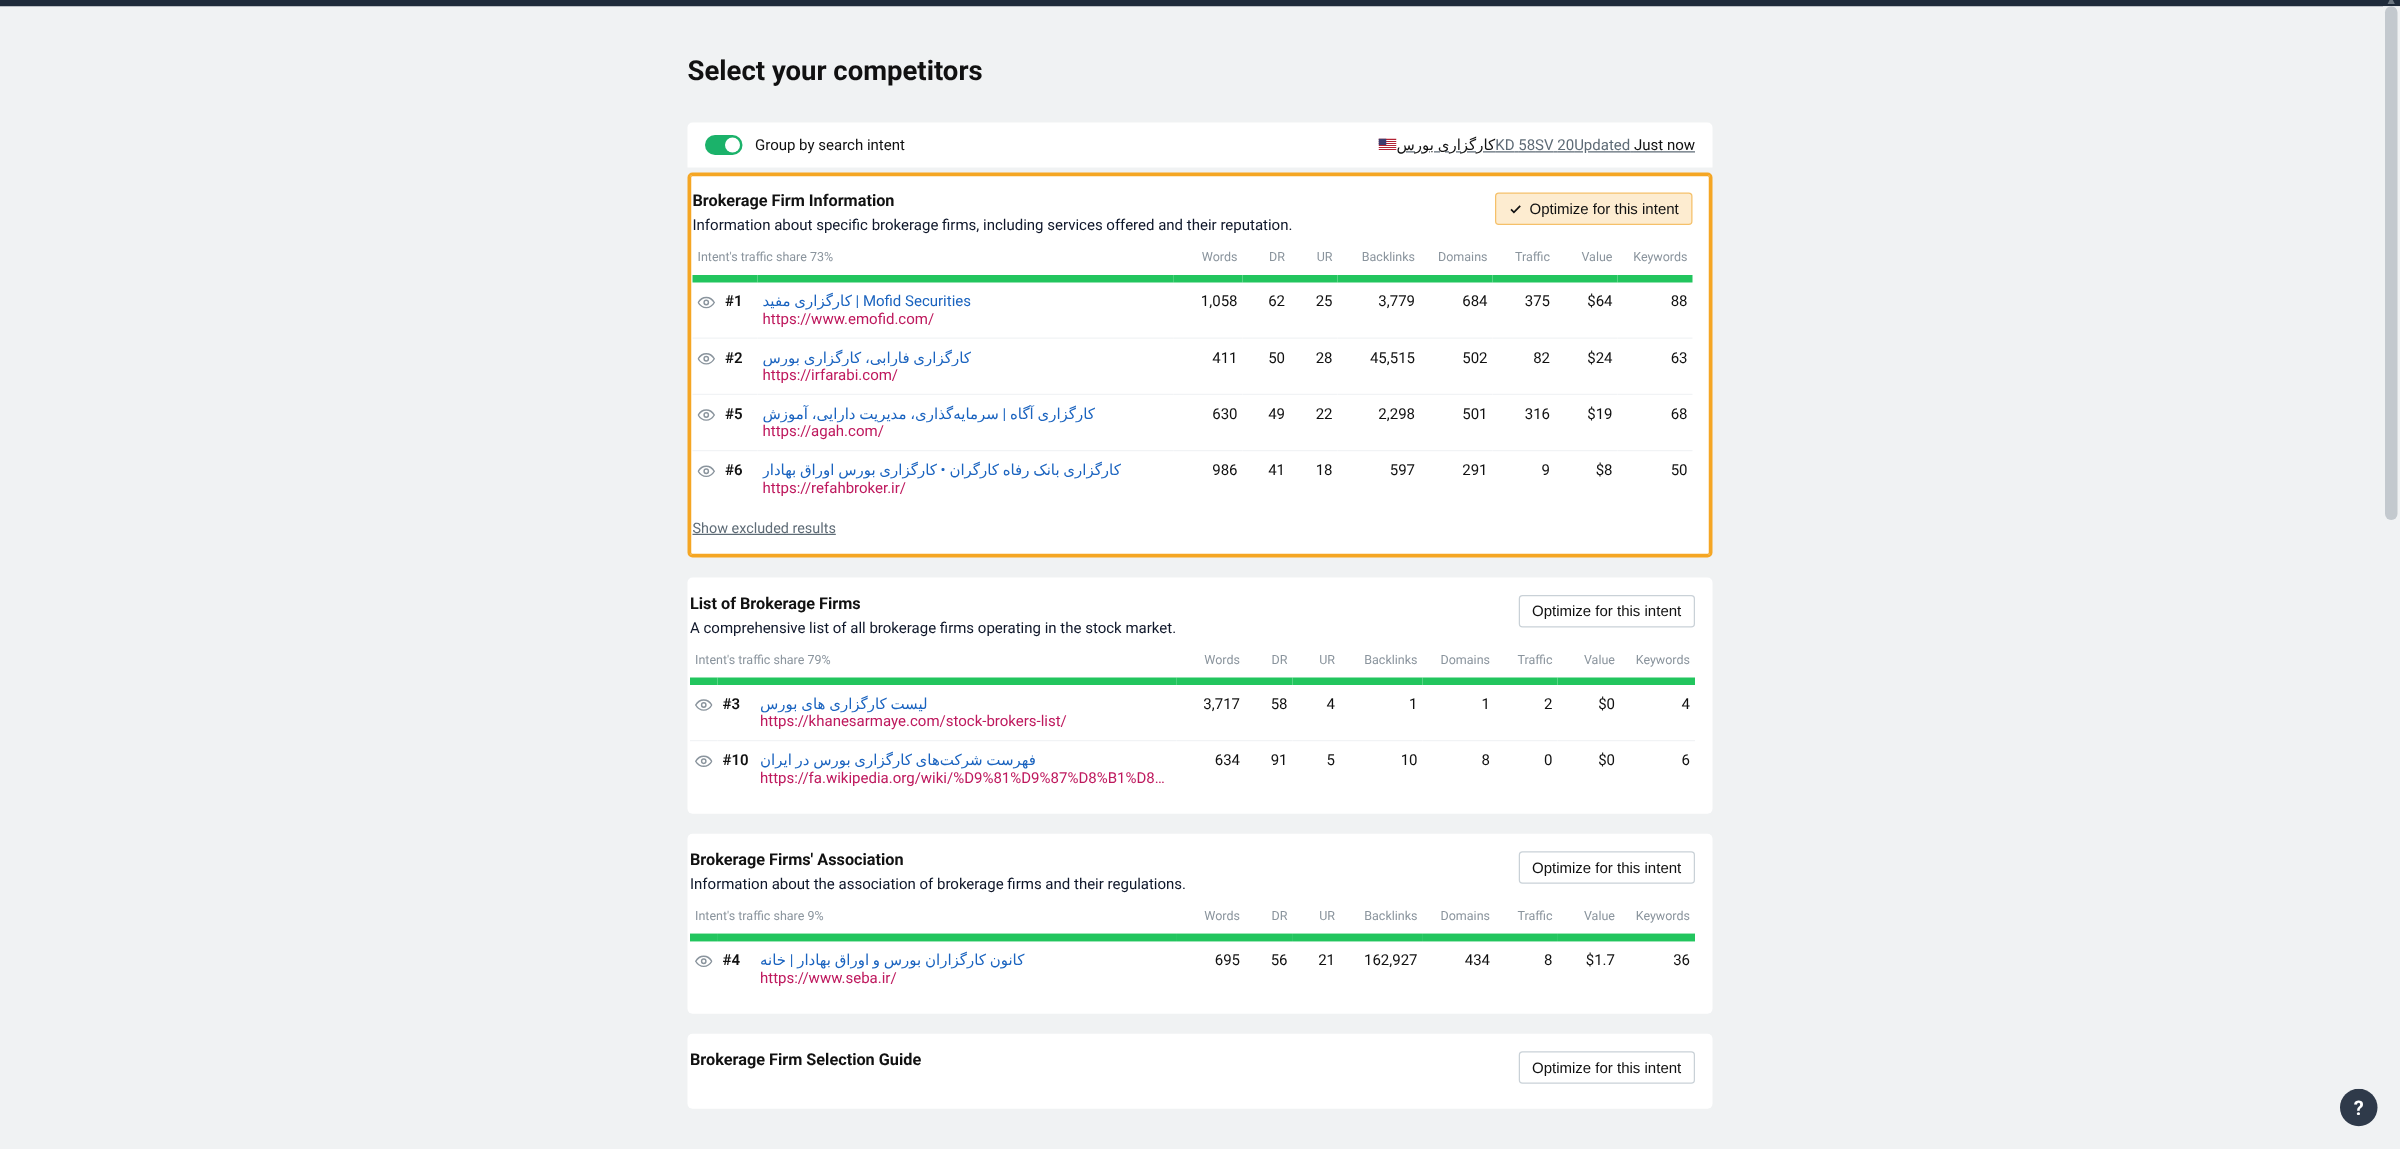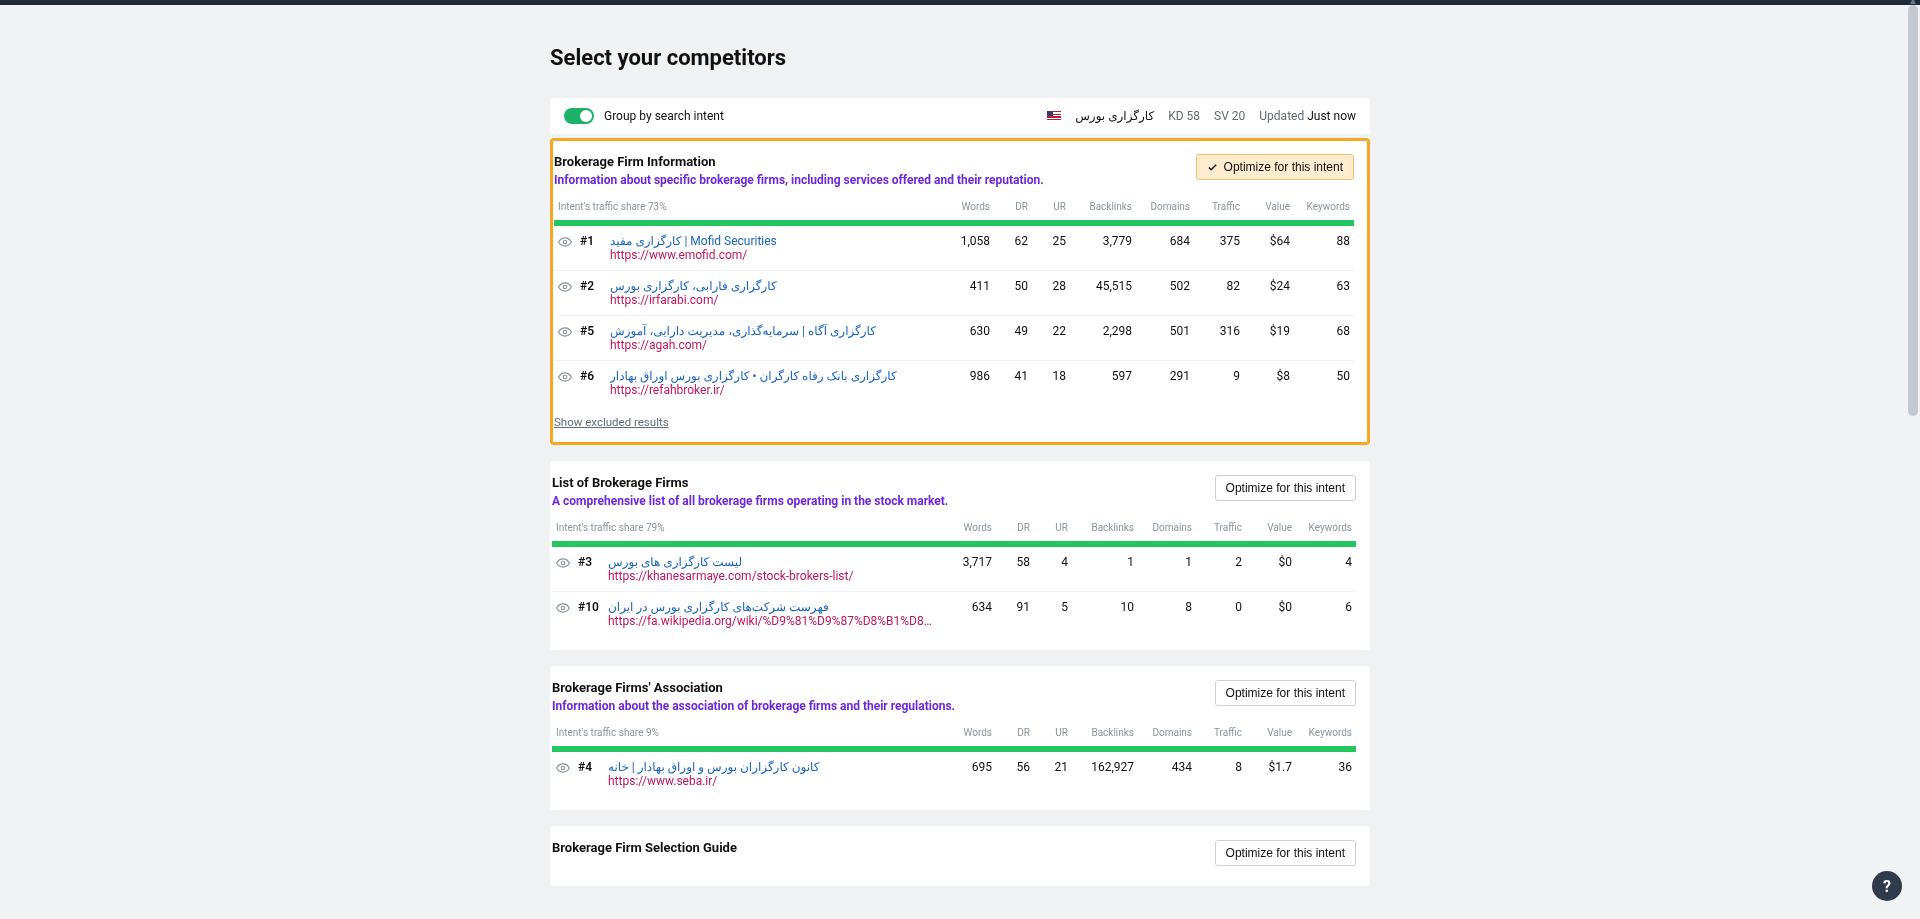--- a/index.html
+++ b/index.html
@@ -23,36 +23,36 @@
   }
   .controls-left { display: flex; align-items: center; gap: 10px; }
   .toggle {
     width: 30px; height: 16px; background: #1bb26a; border-radius: 999px;
     position: relative; cursor: pointer;
   }
   .toggle::after {
     content: ""; position: absolute; right: 2px; top: 2px;
     width: 12px; height: 12px; background: #fff; border-radius: 50%;
   }
-  .controls-right { display: flex; align-items: center; gap: 14px; color: #5e6b76; }
+  .controls-right { display: flex; align-items: center; color: #5e6b76; text-decoration: underline; }
   .controls-right .flag { display: inline-block; width: 14px; height: 10px; background: linear-gradient(#b22234 0 8%, #fff 8% 16%, #b22234 16% 24%, #fff 24% 32%, #b22234 32% 40%, #fff 40% 48%, #b22234 48% 56%, #fff 56% 64%, #b22234 64% 72%, #fff 72% 80%, #b22234 80% 88%, #fff 88% 100%); position: relative; }
   .controls-right .flag::before { content:""; position:absolute; left:0; top:0; width:6px; height:5px; background:#3c3b6e; }
   .kw { color:#111; }
   .kd, .sv, .updated { color:#5e6b76; }
   .updated strong { color:#111; font-weight:400; }
 
   .group-card {
     background:#fff; border-radius:4px; padding:14px 14px 14px 2px; margin-bottom:16px;
   }
   .group-card.selected {
     border: 2px solid #f5a623; box-shadow: 0 0 0 1px #f5a623 inset;
   }
   .group-head { display:flex; align-items:flex-start; justify-content:space-between; gap:16px; margin-bottom:6px; }
   .group-title { font-size:13px; font-weight:700; color:#111; margin-bottom:4px; }
-  .group-desc { font-size:12px; color:#6d28d9;font-weight:bold; }
+  .group-desc { font-size:12px; color:#0f172a; }
   .optimize-btn {
     border:1px solid #c9d1d7; background:#fff; color:#111;
     font-size:12px; padding:5px 10px; border-radius:3px; cursor:pointer; white-space:nowrap;
   }
   .optimize-btn.primary { background:#fdecd0; border-color:#f5c069; display:inline-flex; align-items:center; gap:6px; }
   .optimize-btn.primary svg { width:11px; height:11px; }
 
   .tbl { width:100%; border-collapse:collapse; margin-top:6px; table-layout: fixed; }
   .tbl th {
     text-align:right; font-weight:400; color:#8a949d; font-size:10px;

